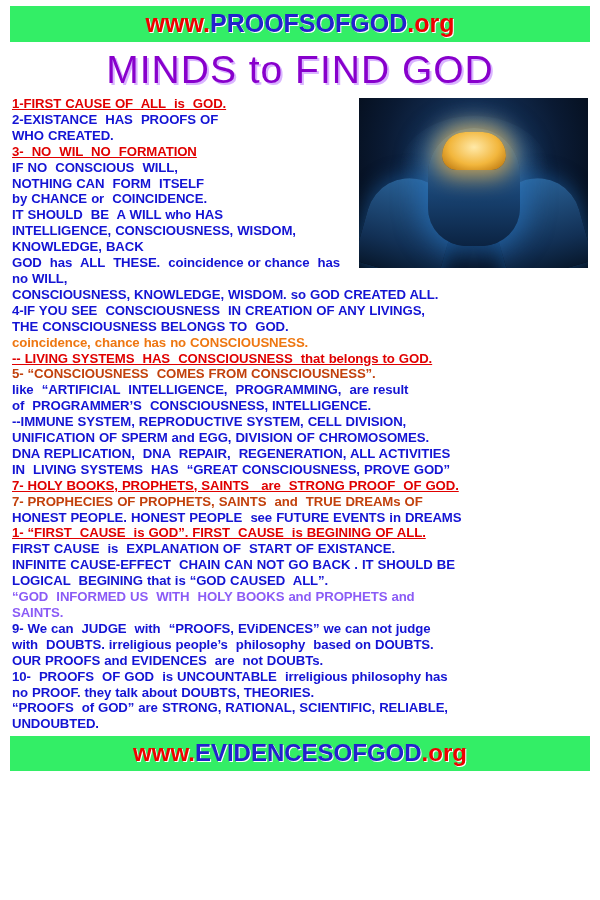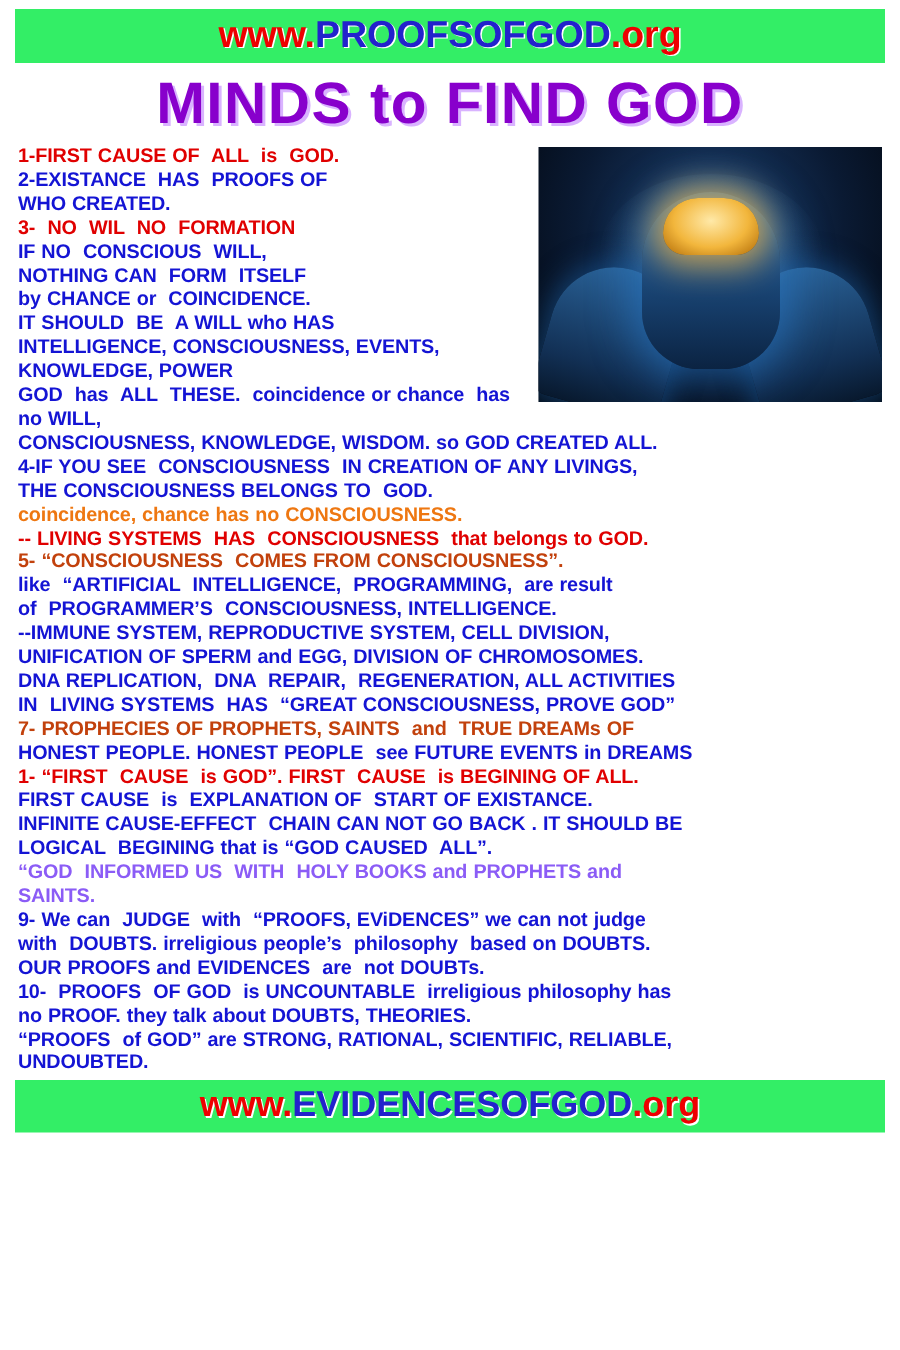--- a/index.html
+++ b/index.html
@@ -33,21 +33,21 @@
     font-size: 25px;
     letter-spacing: 0px;
     color: #cc00cc;
     text-shadow: 1px 1px 0 #ffffff;
   }
   .banner-text .red { color: #ee0000; }
   .banner-text .blue { color: #2222cc; }
 
   .title {
     text-align: center;
-    font-weight: bold;
+    font-weight: normal;
     font-size: 39px;
     color: #8800cc;
     margin: 6px 0 4px 0;
     letter-spacing: 1px;
     text-shadow: 2px 2px 0 #d9b3ff;
   }
 
   .body-wrap {
     position: relative;
     padding: 0 6px;
@@ -116,21 +116,21 @@
     color: #1414d4;
     letter-spacing: -0.1px;
     word-spacing: 0.5px;
   }
   .lines p {
     margin: 0;
     padding: 0;
     white-space: pre-wrap;
   }
   .c-blue { color: #1414d4; }
-  .c-red { color: #e00000; }
+  .c-red { color: #e00000; text-decoration: underline; }
   .c-orange { color: #ee7711; }
   .c-magenta { color: #c2410c; }
   .c-dred { color: #8b5cf6; }
 
   .footer {
     background: #33ee66;
     text-align: center;
     padding: 3px 0 4px 0;
     margin: 4px 4px 0 4px;
   }
@@ -166,34 +166,35 @@
 
     <div class="lines">
       <p class="c-red">1-FIRST CAUSE OF  ALL  is  GOD.</p>
       <p class="c-blue">2-EXISTANCE  HAS  PROOFS OF</p>
       <p class="c-blue">WHO CREATED.</p>
       <p class="c-red">3-  NO  WIL  NO  FORMATION</p>
       <p class="c-blue">IF NO  CONSCIOUS  WILL,</p>
       <p class="c-blue">NOTHING CAN  FORM  ITSELF</p>
       <p class="c-blue">by CHANCE or  COINCIDENCE.</p>
       <p class="c-blue">IT SHOULD  BE  A WILL who HAS</p>
-      <p class="c-blue">INTELLIGENCE, CONSCIOUSNESS, EVENTS, KNOWLEDGE, POWER</p>
+      <p class="c-blue">INTELLIGENCE, CONSCIOUSNESS, WISDOM, KNOWLEDGE, BACK</p>
       <p class="c-blue">GOD  has  ALL  THESE.  coincidence or chance  has  no WILL,</p>
       <p class="c-blue">CONSCIOUSNESS, KNOWLEDGE, WISDOM. so GOD CREATED ALL.</p>
       <p class="c-blue">4-IF YOU SEE  CONSCIOUSNESS  IN CREATION OF ANY LIVINGS,</p>
       <p class="c-blue">THE CONSCIOUSNESS BELONGS TO  GOD.</p>
       <p class="c-orange">coincidence, chance has no CONSCIOUSNESS.</p>
       <p class="c-red">-- LIVING SYSTEMS  HAS  CONSCIOUSNESS  that belongs to GOD.</p>
       <p class="c-magenta">5- “CONSCIOUSNESS  COMES FROM CONSCIOUSNESS”.</p>
       <p class="c-blue">like  “ARTIFICIAL  INTELLIGENCE,  PROGRAMMING,  are result</p>
       <p class="c-blue">of  PROGRAMMER’S  CONSCIOUSNESS, INTELLIGENCE.</p>
       <p class="c-blue">--IMMUNE SYSTEM, REPRODUCTIVE SYSTEM, CELL DIVISION,</p>
       <p class="c-blue">UNIFICATION OF SPERM and EGG, DIVISION OF CHROMOSOMES.</p>
       <p class="c-blue">DNA REPLICATION,  DNA  REPAIR,  REGENERATION, ALL ACTIVITIES</p>
       <p class="c-blue">IN  LIVING SYSTEMS  HAS  “GREAT CONSCIOUSNESS, PROVE GOD”</p>
+      <p class="c-red">7- HOLY BOOKS, PROPHETS, SAINTS   are  STRONG PROOF  OF GOD.</p>
       <p class="c-magenta">7- PROPHECIES OF PROPHETS, SAINTS  and  TRUE DREAMs OF</p>
       <p class="c-blue">HONEST PEOPLE. HONEST PEOPLE  see FUTURE EVENTS in DREAMS</p>
       <p class="c-red">1- “FIRST  CAUSE  is GOD”. FIRST  CAUSE  is BEGINING OF ALL.</p>
       <p class="c-blue">FIRST CAUSE  is  EXPLANATION OF  START OF EXISTANCE.</p>
       <p class="c-blue">INFINITE CAUSE-EFFECT  CHAIN CAN NOT GO BACK . IT SHOULD BE</p>
       <p class="c-blue">LOGICAL  BEGINING that is “GOD CAUSED  ALL”.</p>
       <p class="c-dred">“GOD  INFORMED US  WITH  HOLY BOOKS and PROPHETS and</p>
       <p class="c-dred">SAINTS.</p>
       <p class="c-blue">9- We can  JUDGE  with  “PROOFS, EViDENCES” we can not judge</p>
       <p class="c-blue">with  DOUBTS. irreligious people’s  philosophy  based on DOUBTS.</p>

